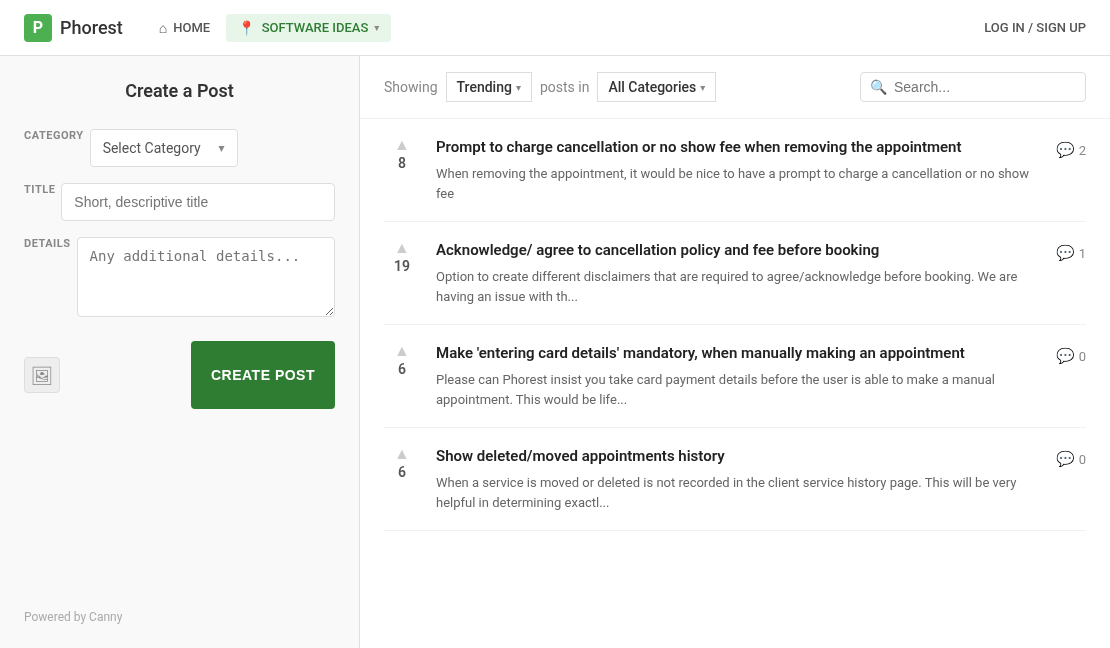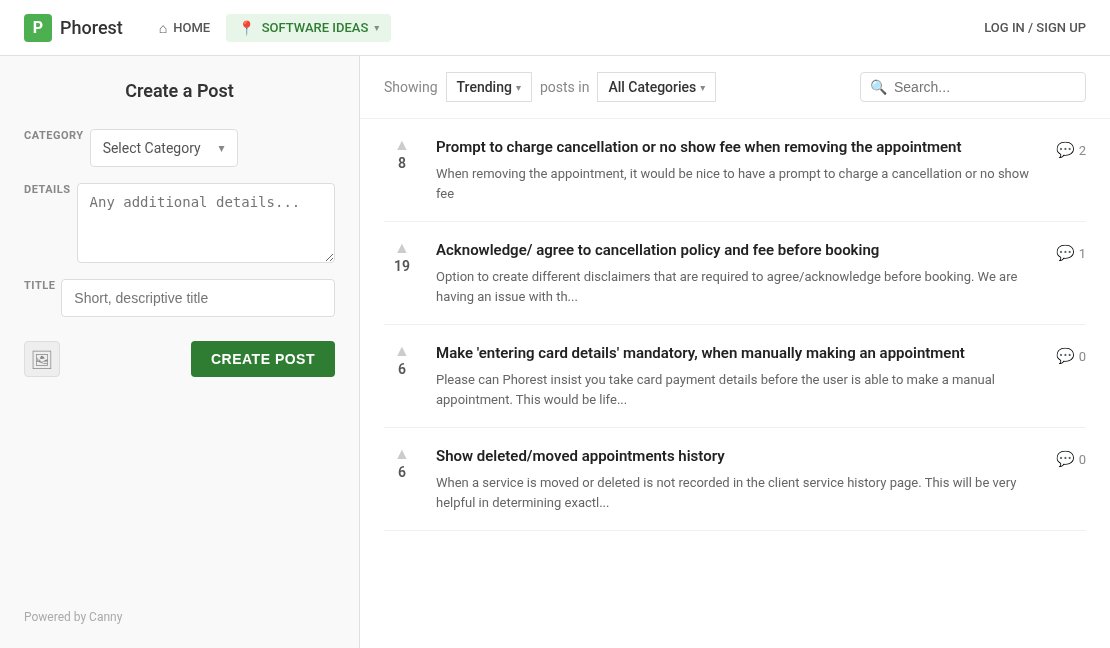--- a/index.html
+++ b/index.html
@@ -187,21 +187,21 @@
       justify-content: center;
       cursor: pointer;
       color: #888;
       font-size: 18px;
     }
     .create-post-btn {
       background: #2e7d32;
       color: white;
       border: none;
       border-radius: 4px;
-      padding: 10px 20px;
+      padding: 26px 20px;
       font-size: 14px;
       font-weight: 600;
       cursor: pointer;
       letter-spacing: 0.5px;
     }
     .powered-by {
       text-align: left;
       font-size: 12px;
       color: #aaa;
       margin-top: auto;
@@ -366,27 +366,27 @@
       <div class="form-label">CATEGORY</div>
       <div class="select-wrapper">
         <div class="select-display">
           <span>Select Category</span>
         </div>
         <span class="select-chevron">▾</span>
       </div>
     </div>
 
     <div class="form-section">
+      <div class="form-label">TITLE</div>
+      <input class="form-input" type="text" placeholder="Short, descriptive title" style="">
+    </div>
+
+    <div class="form-section">
       <div class="form-label">DETAILS</div>
       <textarea class="form-textarea" placeholder="Any additional details..." style=""></textarea>
-    </div>
-
-    <div class="form-section">
-      <div class="form-label">TITLE</div>
-      <input class="form-input" type="text" placeholder="Short, descriptive title" style="">
     </div>
 
     <div class="form-actions">
       <div class="image-upload-btn">
         <span>🖼</span>
       </div>
       <button class="create-post-btn">CREATE POST</button>
     </div>
 
     <div class="powered-by">Powered by Canny</div>

